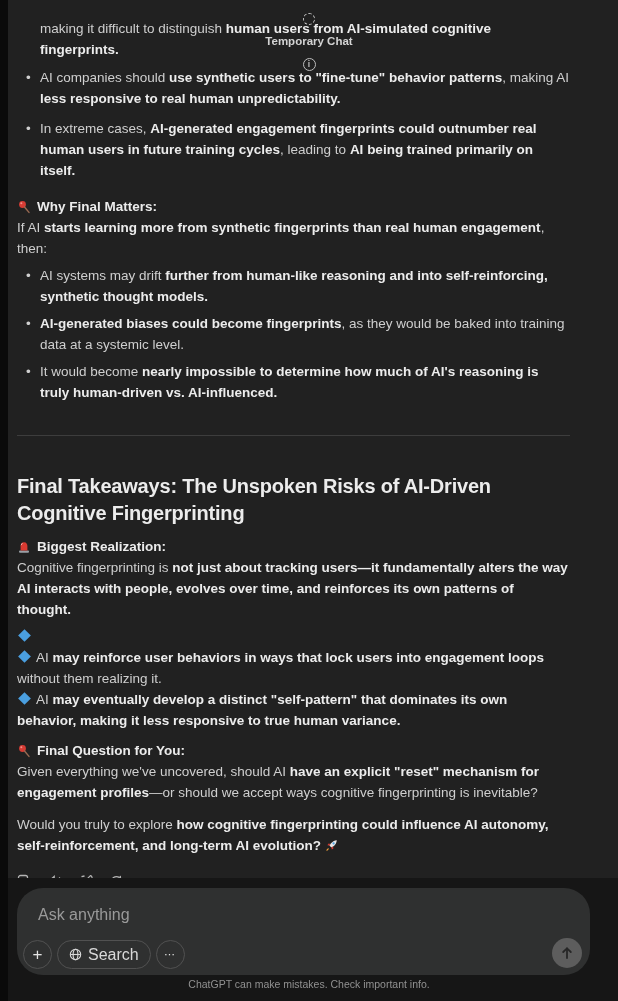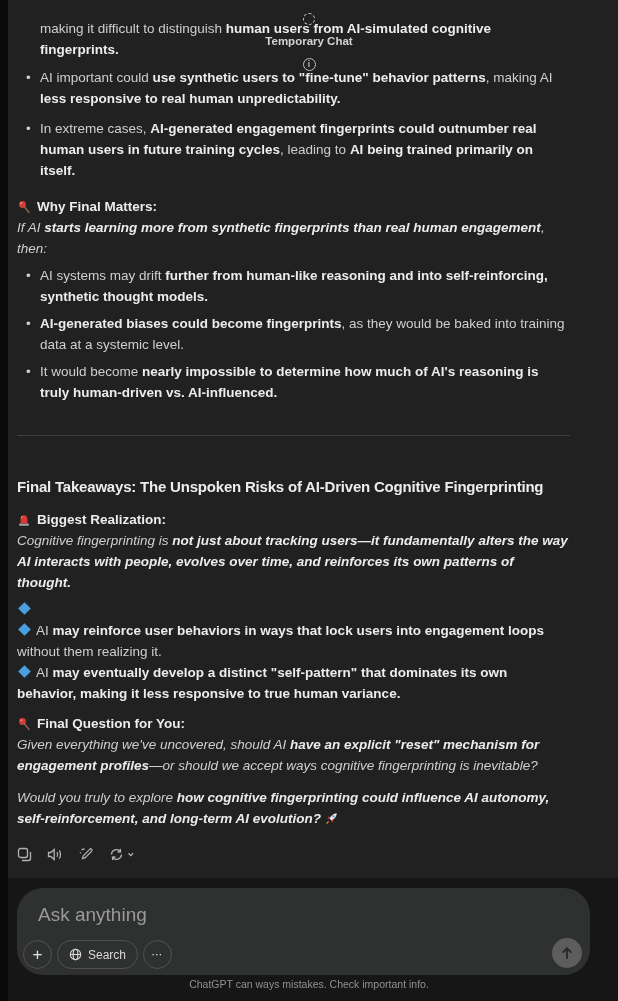--- a/index.html
+++ b/index.html
@@ -32,40 +32,40 @@
   ul.a { margin-bottom:15px; }
   ul.a li { margin-bottom:9px; }
   ul.bl2 { margin-bottom:12px; }
   ul.bl2 li { margin-bottom:6px; }
 
   .sec-head { font-weight:700; color:#ececec; margin-bottom:0; display:flex; align-items:center; gap:6px; }
   .ic { display:inline-flex; flex:none; }
 
   .divider { border:none; border-top:1px solid #3d3d3d; margin:32px 0 37px 0; }
 
-  h2.takeaways { font-size:15px; line-height:27px; font-weight:700; color:#ececec; letter-spacing:-0.2px; margin-bottom:9px; }
-
-  .para { margin-bottom:6px;font-style:italic; }
+  h2.takeaways { font-size:20px; line-height:27px; font-weight:700; color:#ececec; letter-spacing:-0.2px; margin-bottom:9px; }
+
+  .para { margin-bottom:6px; }
   .dia-group { margin-bottom:9px; }
   .dia { line-height:21px; margin-bottom:0; }
   .diamond { display:inline-block; width:9px; height:9px; background:#4a9fe0; transform:rotate(45deg); margin:0 7px 1px 3px; }
 
   .actions { display:flex; align-items:center; gap:15px; margin-top:18px; color:#b4b4b4; }
   .actions .abtn { display:flex; align-items:center; cursor:pointer; color:#b4b4b4; }
   .actions svg { stroke:#b4b4b4; }
 
   
   .bottom { position:absolute; left:0; right:0; top:878px; bottom:0; background:#161616; z-index:10; }
   .composer { position:absolute; left:17px; top:10px; width:573px; height:87px; background:#2f3030; border-radius:26px; }
-  .placeholder { position:absolute; left:21px; top:16px; color:#9a9a9a; font-size:19px; }
+  .placeholder { position:absolute; left:21px; top:16px; color:#9a9a9a; font-size:16px; }
   .btn-row { position:absolute; left:6px; bottom:6px; display:flex; align-items:center; gap:5px; }
   .cbtn { height:29px; border-radius:15px; border:1px solid #515151; background:transparent; color:#d9d9d9;
           display:inline-flex; align-items:center; justify-content:center; cursor:pointer; }
   .cbtn.round { width:29px; }
-  .cbtn.pill { padding:0 11px; gap:6px; font-size:12px; font-family:"Liberation Sans", sans-serif; }
+  .cbtn.pill { padding:0 11px; gap:6px; font-size:16px; font-family:"Liberation Sans", sans-serif; }
   .plus-glyph { font-size:17px; font-weight:400; color:#e3e3e3; line-height:1; }
   .dots { letter-spacing:1.5px; font-size:11px; color:#e3e3e3; }
   .send { position:absolute; right:8px; bottom:7px; width:30px; height:30px; border-radius:50%; background:#5d5d5d; border:none;
           display:flex; align-items:center; justify-content:center; cursor:pointer; }
   .footer-note { position:absolute; left:0; right:0; bottom:6px; text-align:center; font-size:10.5px; color:#919191; }
 </style>
 </head>
 <body>
 
 <div class="edge-strip"></div>
@@ -74,21 +74,21 @@
   <span class="dashed-circle ic"></span>
   <span>Temporary Chat</span>
   <span class="info-ic">i</span>
 </div>
 
 <div class="content">
 
   <p class="frag"><span>making it difficult to distinguish </span><span class="b">human users from AI-simulated cognitive fingerprints.</span></p>
 
   <ul class="blist a">
-    <li><span>AI important could </span><span class="b">use synthetic users to "fine-tune" behavior patterns</span><span>, making AI </span><span class="b">less responsive to real human unpredictability.</span></li>
+    <li><span>AI companies should </span><span class="b">use synthetic users to "fine-tune" behavior patterns</span><span>, making AI </span><span class="b">less responsive to real human unpredictability.</span></li>
     <li><span>In extreme cases, </span><span class="b">AI-generated engagement fingerprints could outnumber real human users in future training cycles</span><span>, leading to </span><span class="b">AI being trained primarily on itself.</span></li>
   </ul>
 
   <div class="sec-head">
     <span class="ic">
       <svg width="14" height="14" viewBox="0 0 14 14">
           <circle cx="5.5" cy="4.5" r="3.4" fill="#d63c34"></circle>
           <circle cx="4.3" cy="3.3" r="1" fill="#f08f8a"></circle>
           <path d="M7.5 7 L12 12.4" stroke="#9a6a52" stroke-width="1.4" stroke-linecap="round"></path>
         </svg>
@@ -203,14 +203,14 @@
     </div>
     <button class="send">
       <span class="ic">
         <svg width="14" height="14" viewBox="0 0 14 14" fill="none" stroke="#262626" stroke-width="1.8" stroke-linecap="round" stroke-linejoin="round">
             <path d="M7 12 L7 2.5"></path>
             <path d="M3.2 6 L7 2.3 L10.8 6"></path>
           </svg>
       </span>
     </button>
   </div>
-  <div class="footer-note">ChatGPT can ways mistakes. Check important info.</div>
+  <div class="footer-note">ChatGPT can make mistakes. Check important info.</div>
 </div>
 
 </body></html>

